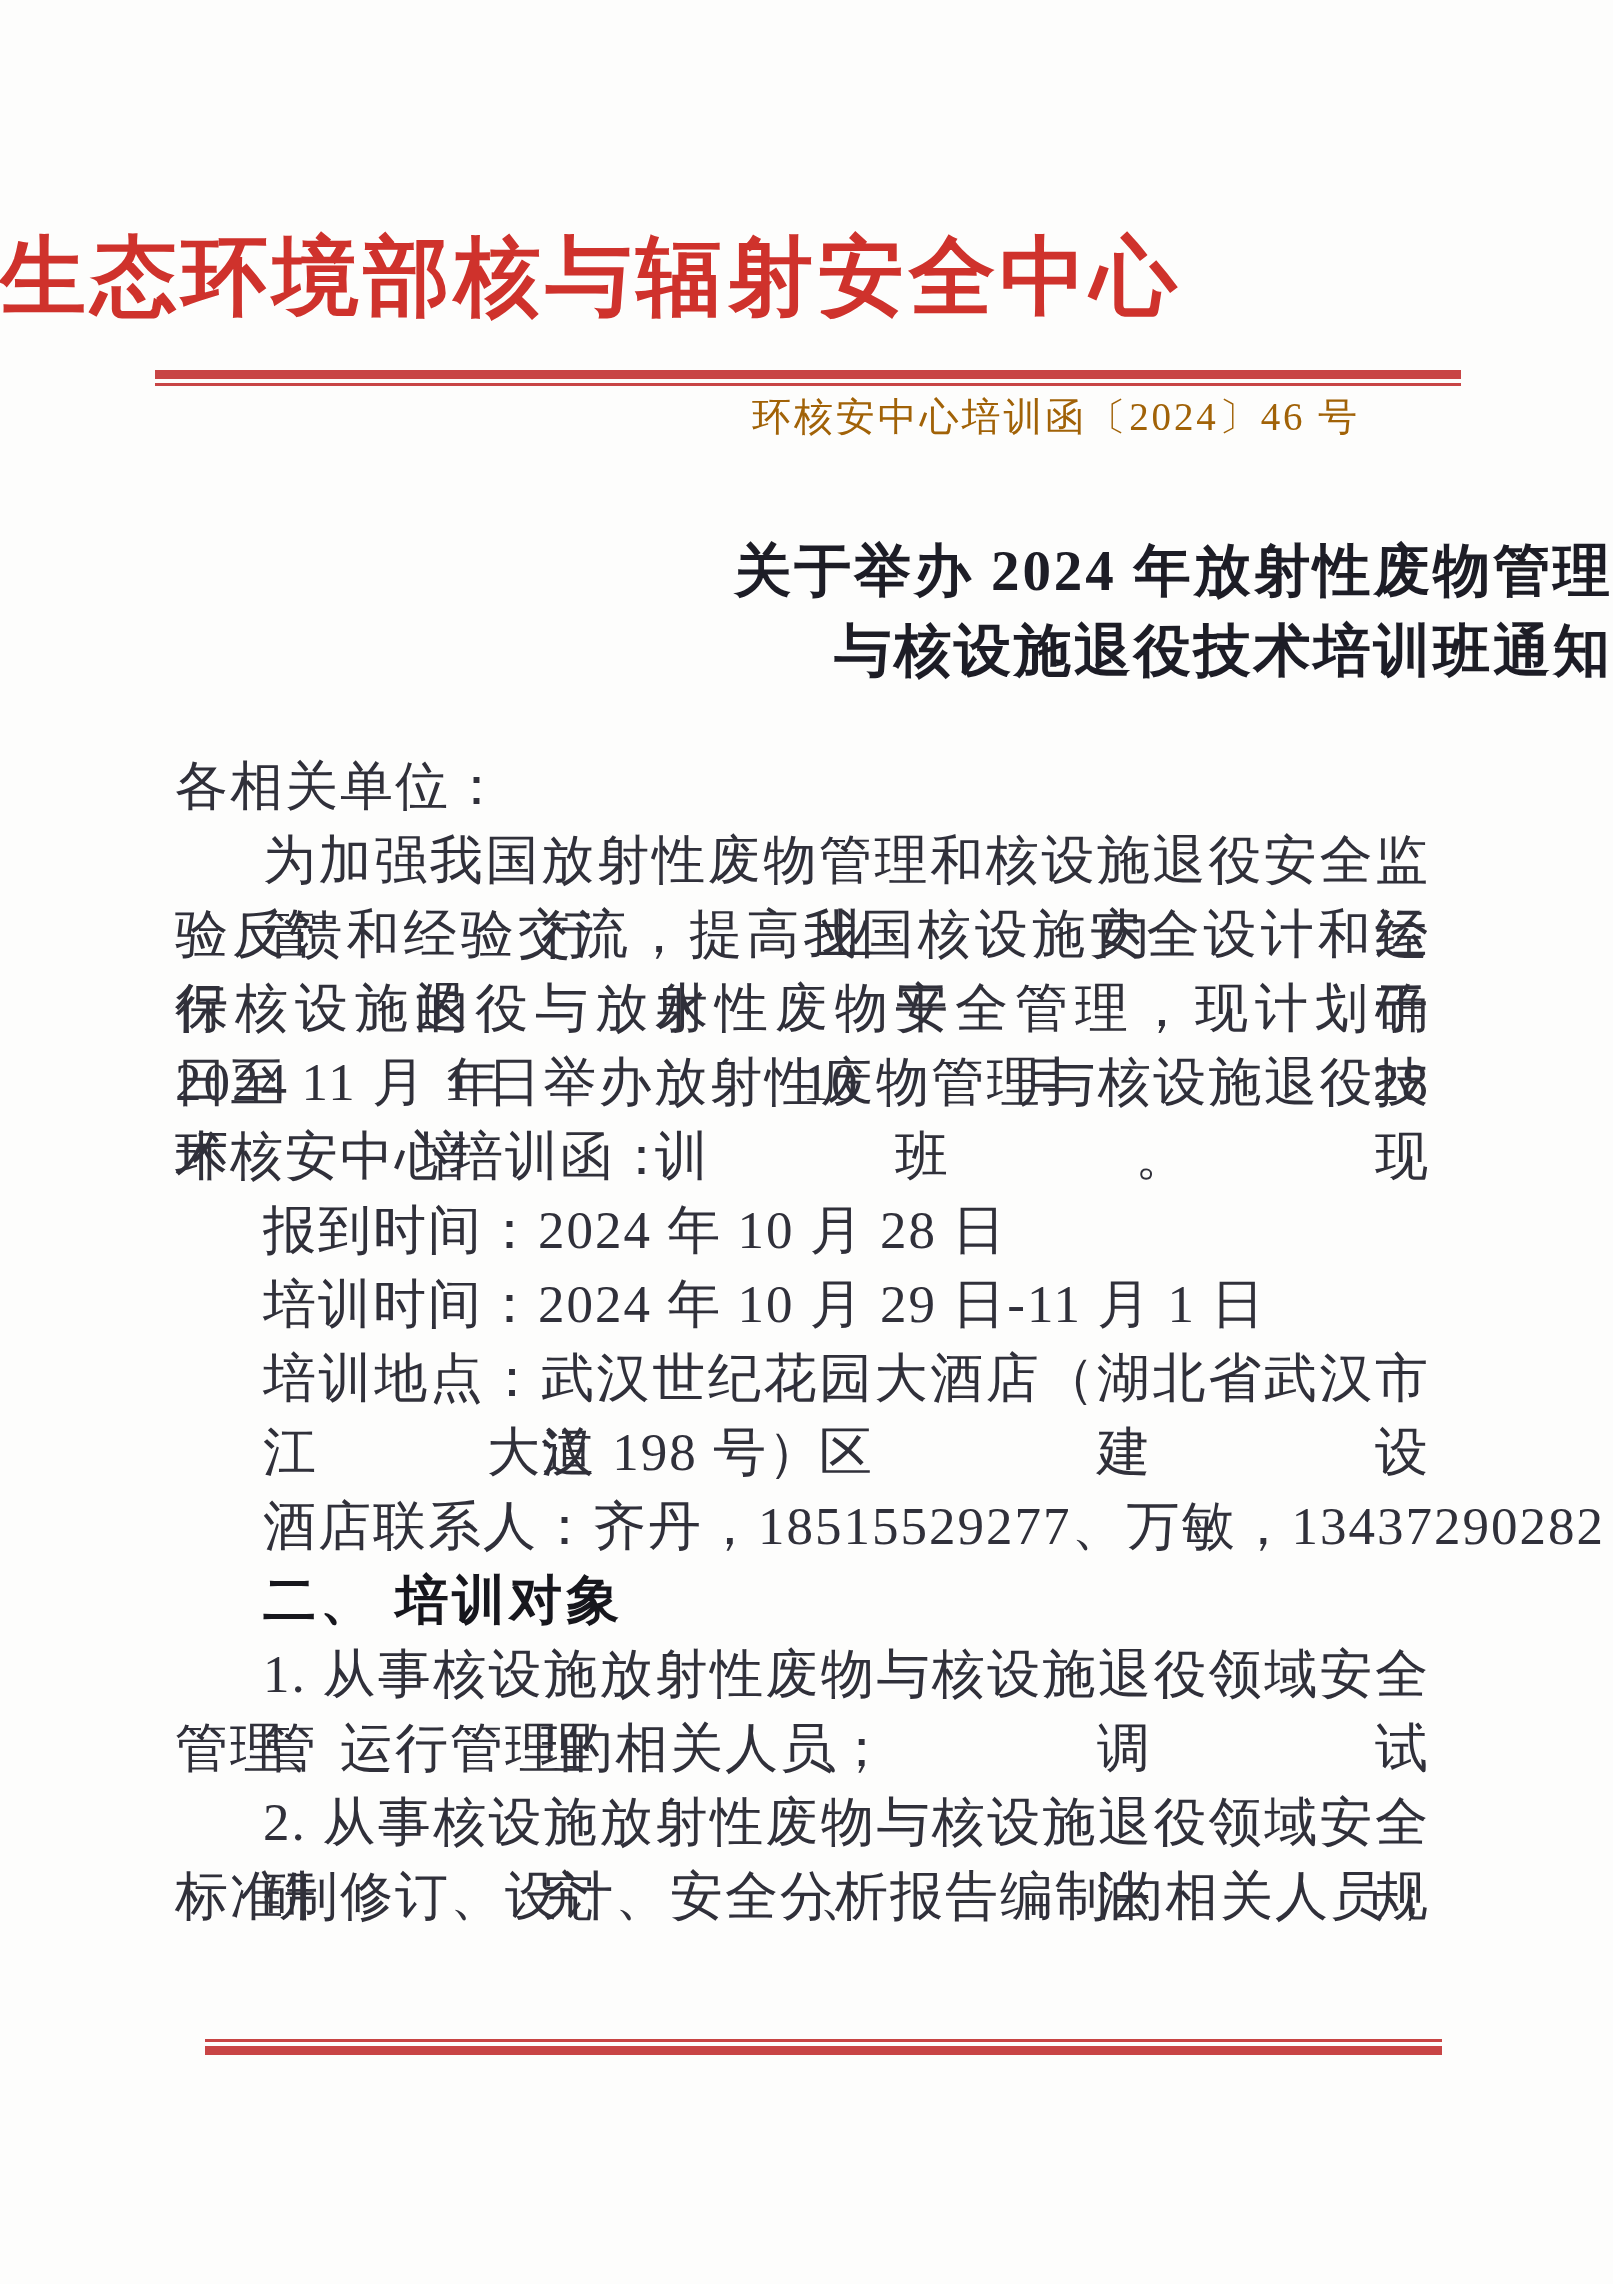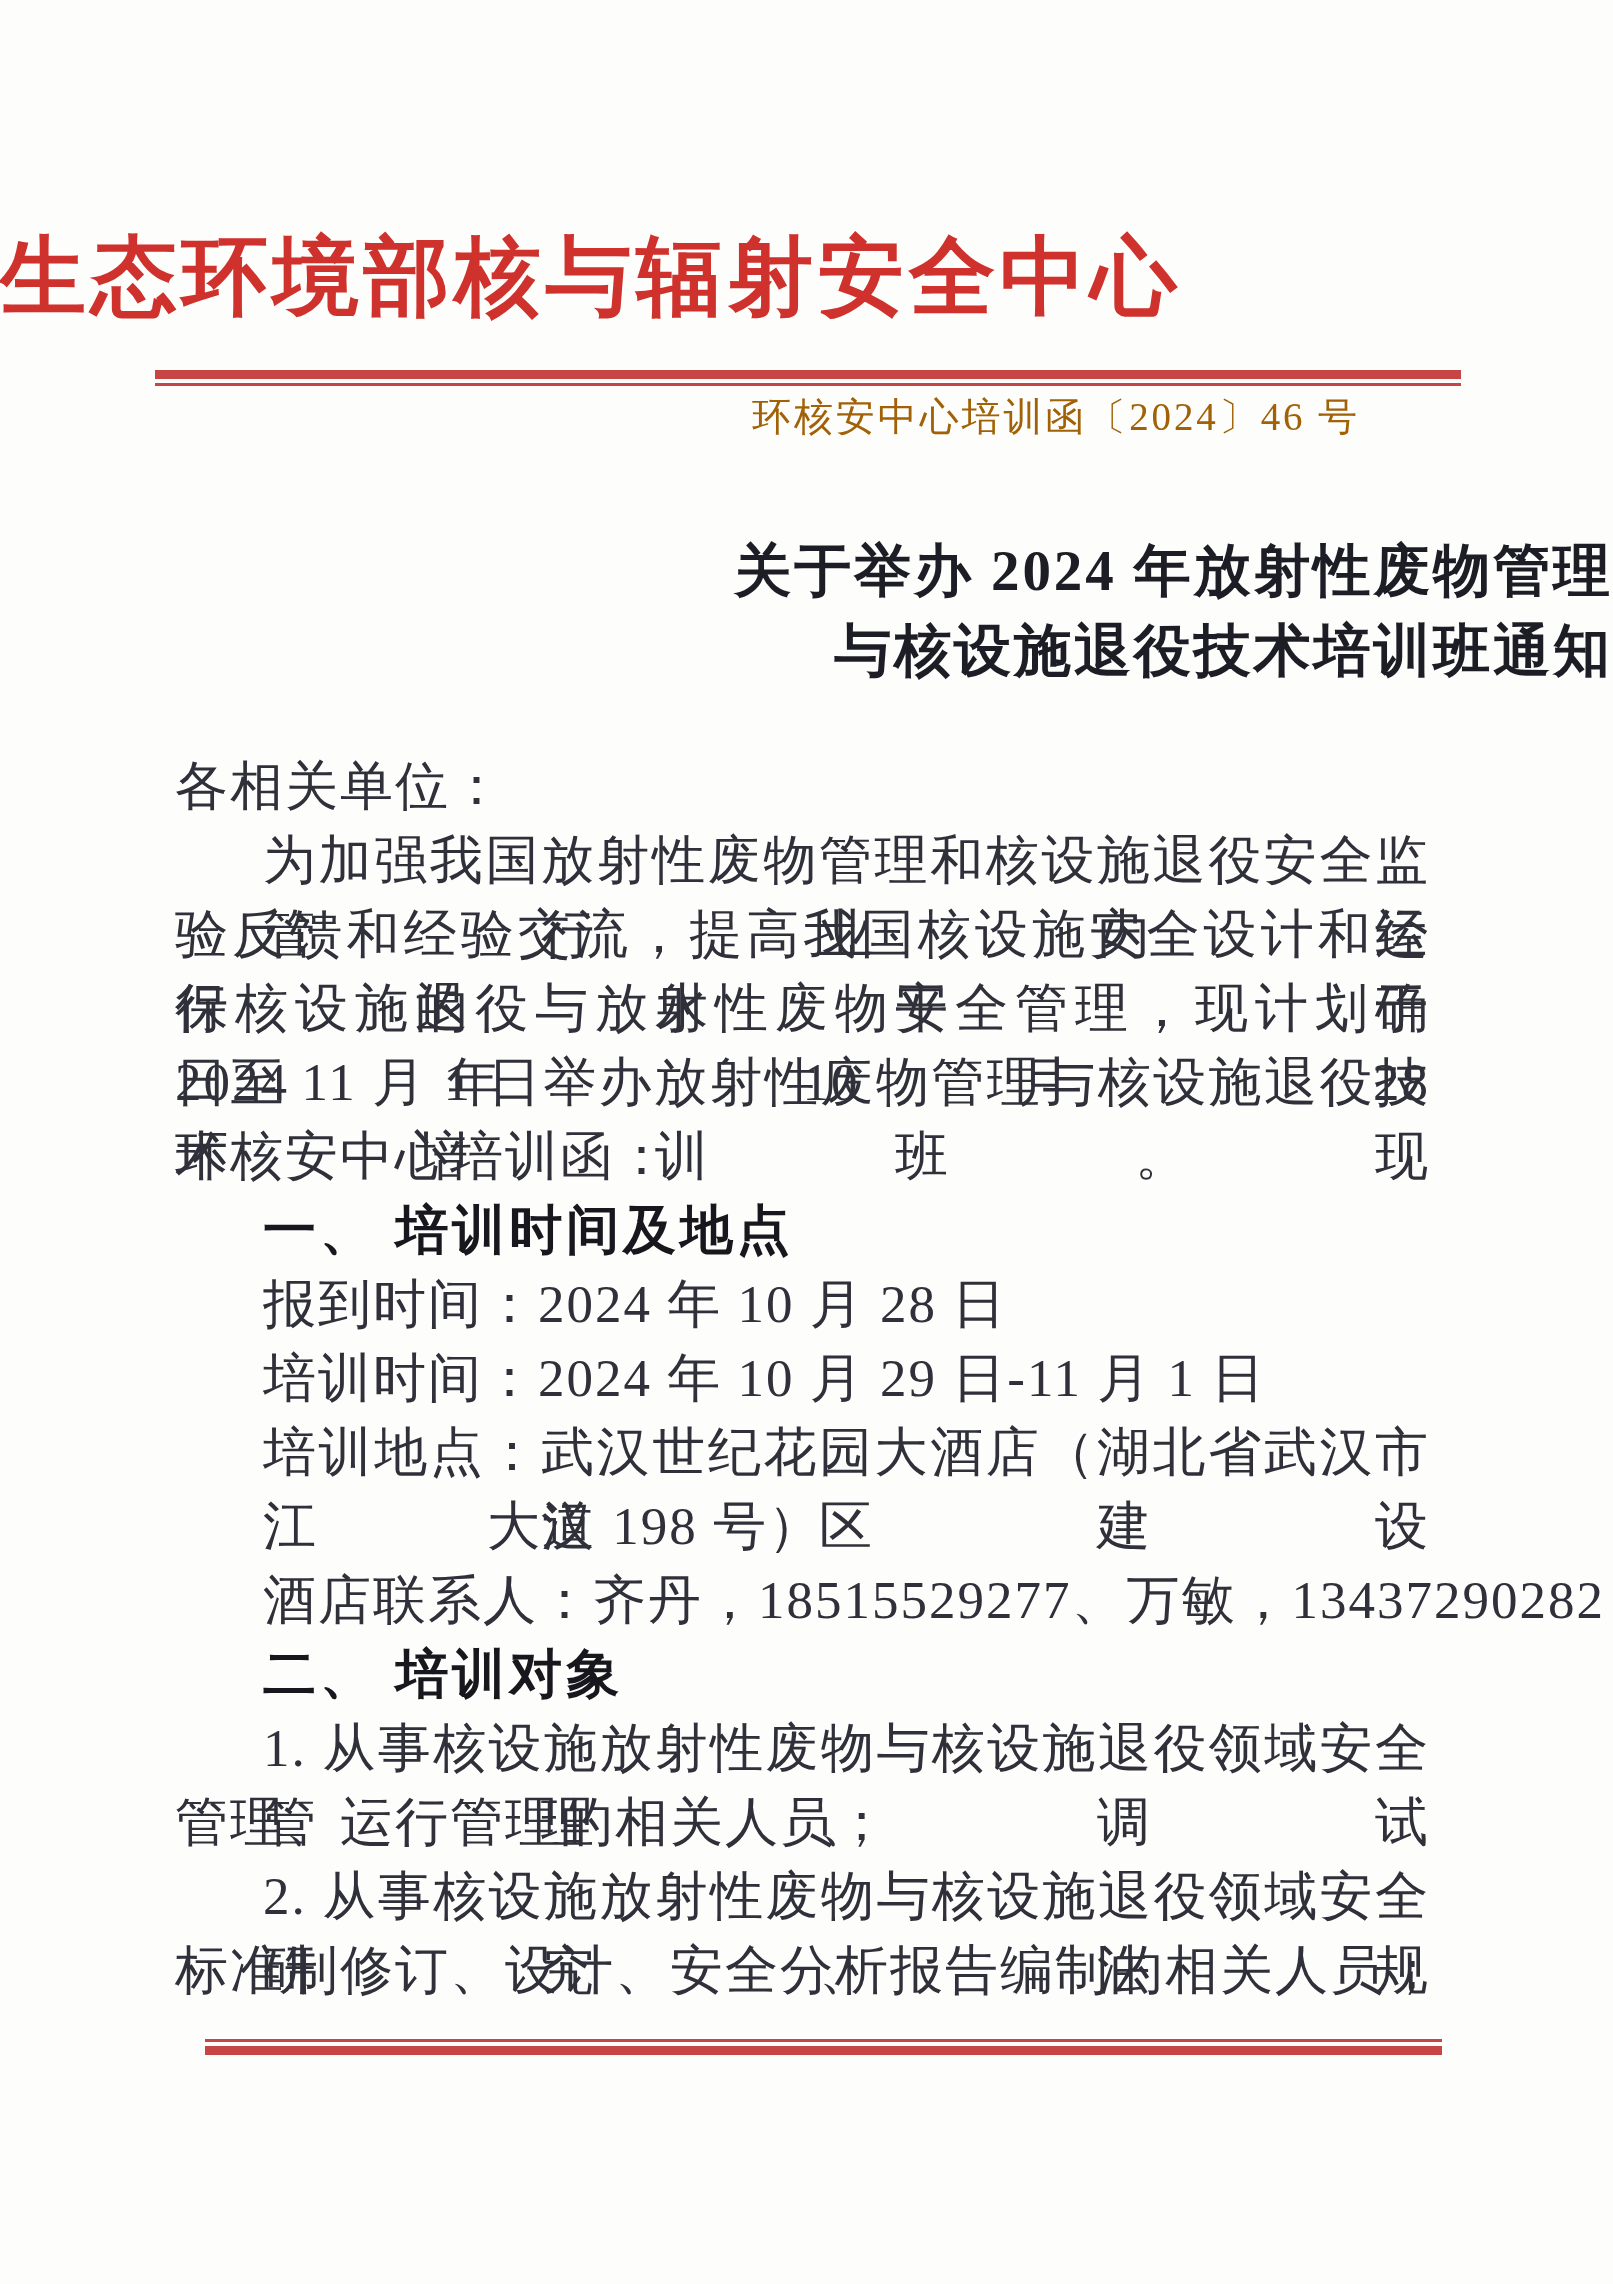--- a/index.html
+++ b/index.html
@@ -83,21 +83,20 @@
     <div>与核设施退役技术培训班通知</div>
   </div>
 
   <div class="body-block">
     <div class="line">各相关单位：</div>
     <div class="line indent2 justify">为加强我国放射性废物管理和核设施退役安全监管行业内经</div>
     <div class="line justify">验反馈和经验交流，提高我国核设施安全设计和运行的水平，确</div>
     <div class="line justify">保核设施退役与放射性废物安全管理，现计划于 2024 年 10 月 28</div>
     <div class="line justify">日至 11 月 1 日举办放射性废物管理与核设施退役技术培训班。现</div>
     <div class="line">环核安中心培训函：</div>
-    <div class="line indent2 heading">一、 培训时间及地点</div>
     <div class="line indent2">报到时间：2024 年 10 月 28 日</div>
     <div class="line indent2">培训时间：2024 年 10 月 29 日-11 月 1 日</div>
     <div class="line indent2 justify">培训地点：武汉世纪花园大酒店（湖北省武汉市江汉区建设</div>
     <div class="line indent-addr">大道 198 号）</div>
     <div class="line indent2">酒店联系人：齐丹，18515529277、万敏，13437290282</div>
     <div class="line indent2 heading">二、 培训对象</div>
     <div class="line indent2 justify">1. 从事核设施放射性废物与核设施退役领域安全管理、调试</div>
     <div class="line">管理、运行管理的相关人员；</div>
     <div class="line indent2 justify">2. 从事核设施放射性废物与核设施退役领域安全研究、法规</div>
     <div class="line">标准制修订、设计、安全分析报告编制的相关人员；</div>

